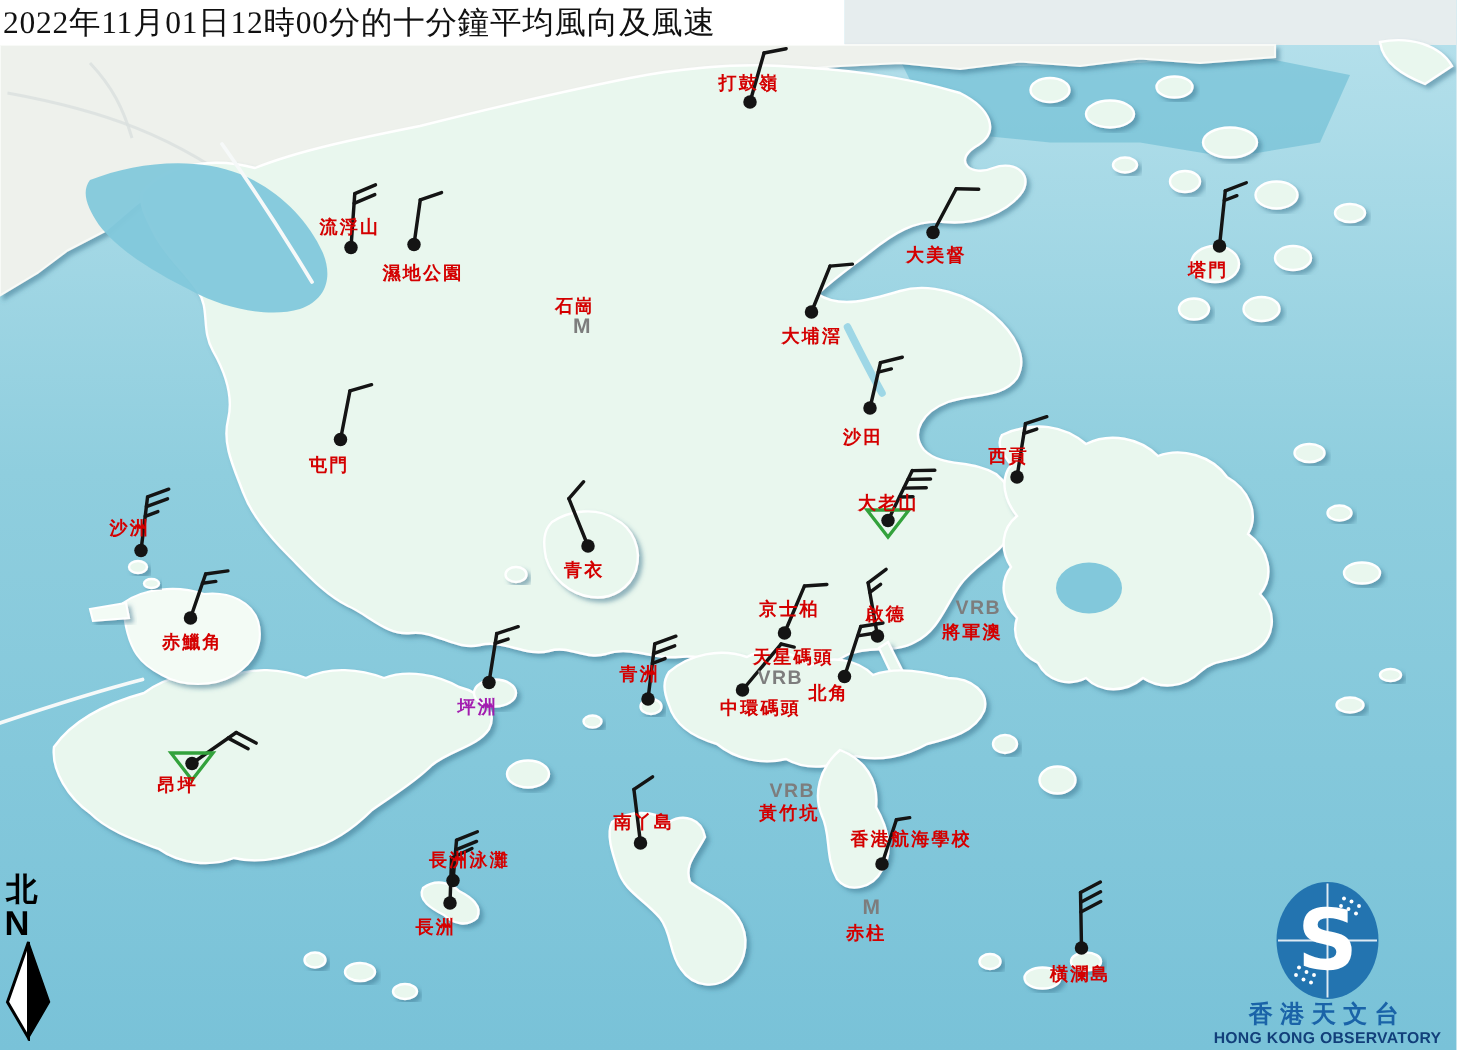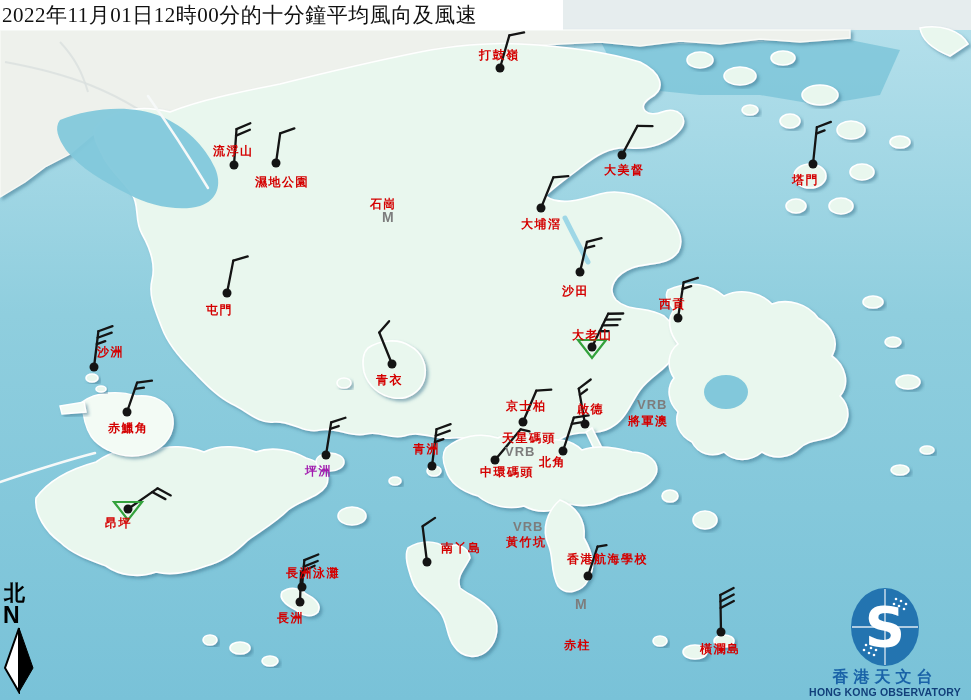--- a/index.html
+++ b/index.html
@@ -317,41 +317,41 @@
       <div class="st-label" style="left: 255px; top: 174px; color: rgb(212, 0, 0);">濕地公園</div>
       <div class="st-label" style="left: 370px; top: 196px; color: rgb(212, 0, 0);">石崗</div>
       <div class="gray-mark" style="left: 382px; top: 211px; color: rgb(125, 125, 125); font-size: 14px;">M</div>
       <div class="st-label" style="left: 604px; top: 162px; color: rgb(212, 0, 0);">大美督</div>
       <div class="st-label" style="left: 792px; top: 172px; color: rgb(212, 0, 0);">塔門</div>
       <div class="st-label" style="left: 521px; top: 216px; color: rgb(212, 0, 0);">大埔滘</div>
       <div class="st-label" style="left: 562px; top: 283px; color: rgb(212, 0, 0);">沙田</div>
       <div class="st-label" style="left: 659px; top: 296px; color: rgb(212, 0, 0);">西貢</div>
       <div class="st-label" style="left: 572px; top: 327px; color: rgb(212, 0, 0);">大老山</div>
       <div class="st-label" style="left: 206px; top: 302px; color: rgb(212, 0, 0);">屯門</div>
-      <div class="st-label" style="left: 73px; top: 344px; color: rgb(212, 0, 0); margin-left: 24px;">沙洲</div>
+      <div class="st-label" style="left: 73px; top: 344px; color: rgb(212, 0, 0);">沙洲</div>
       <div class="st-label" style="left: 108px; top: 420px; color: rgb(212, 0, 0);">赤鱲角</div>
       <div class="st-label" style="left: 376px; top: 372px; color: rgb(212, 0, 0);">青衣</div>
       <div class="st-label" style="left: 506px; top: 398px; color: rgb(212, 0, 0);">京士柏</div>
       <div class="st-label" style="left: 577px; top: 401px; color: rgb(212, 0, 0);">啟德</div>
       <div class="st-label" style="left: 628px; top: 413px; color: rgb(212, 0, 0);">將軍澳</div>
       <div class="gray-mark" style="left: 637px; top: 398px; color: rgb(125, 125, 125);">VRB</div>
       <div class="st-label" style="left: 502px; top: 430px; color: rgb(212, 0, 0);">天星碼頭</div>
       <div class="gray-mark" style="left: 505px; top: 445px; color: rgb(125, 125, 125);">VRB</div>
       <div class="st-label" style="left: 480px; top: 464px; color: rgb(212, 0, 0);">中環碼頭</div>
       <div class="st-label" style="left: 539px; top: 454px; color: rgb(212, 0, 0);">北角</div>
       <div class="st-label" style="left: 413px; top: 441px; color: rgb(212, 0, 0);">青洲</div>
       <div class="st-label" style="left: 305px; top: 463px; color: #a21caf;">坪洲</div>
       <div class="st-label" style="left: 105px; top: 515px; color: rgb(212, 0, 0);">昂坪</div>
       <div class="st-label" style="left: 506px; top: 534px; color: rgb(212, 0, 0);">黃竹坑</div>
       <div class="gray-mark" style="left: 513px; top: 520px; color: rgb(125, 125, 125);">VRB</div>
-      <div class="st-label" style="left: 409px; top: 540px; color: rgb(212, 0, 0); margin-left: 32px;">南丫島</div>
+      <div class="st-label" style="left: 409px; top: 540px; color: rgb(212, 0, 0);">南丫島</div>
       <div class="st-label" style="left: 286px; top: 565px; color: rgb(212, 0, 0);">長洲泳灘</div>
       <div class="st-label" style="left: 277px; top: 610px; color: rgb(212, 0, 0);">長洲</div>
       <div class="st-label" style="left: 567px; top: 551px; color: rgb(212, 0, 0);">香港航海學校</div>
-      <div class="st-label" style="left: 564px; top: 614px; color: rgb(212, 0, 0); margin-top: 23px;">赤柱</div>
+      <div class="st-label" style="left: 564px; top: 614px; color: rgb(212, 0, 0);">赤柱</div>
       <div class="gray-mark" style="left: 575px; top: 598px; color: rgb(125, 125, 125); font-size: 14px;">M</div>
       <div class="st-label" style="left: 700px; top: 641px; color: rgb(212, 0, 0);">橫瀾島</div>
     </div>
 
   <div class="title-bar">
     <span>2022年11月01日12時00分的十分鐘平均風向及風速</span>
   </div>
 
   <div class="north">
     <div class="cjk">北</div>

